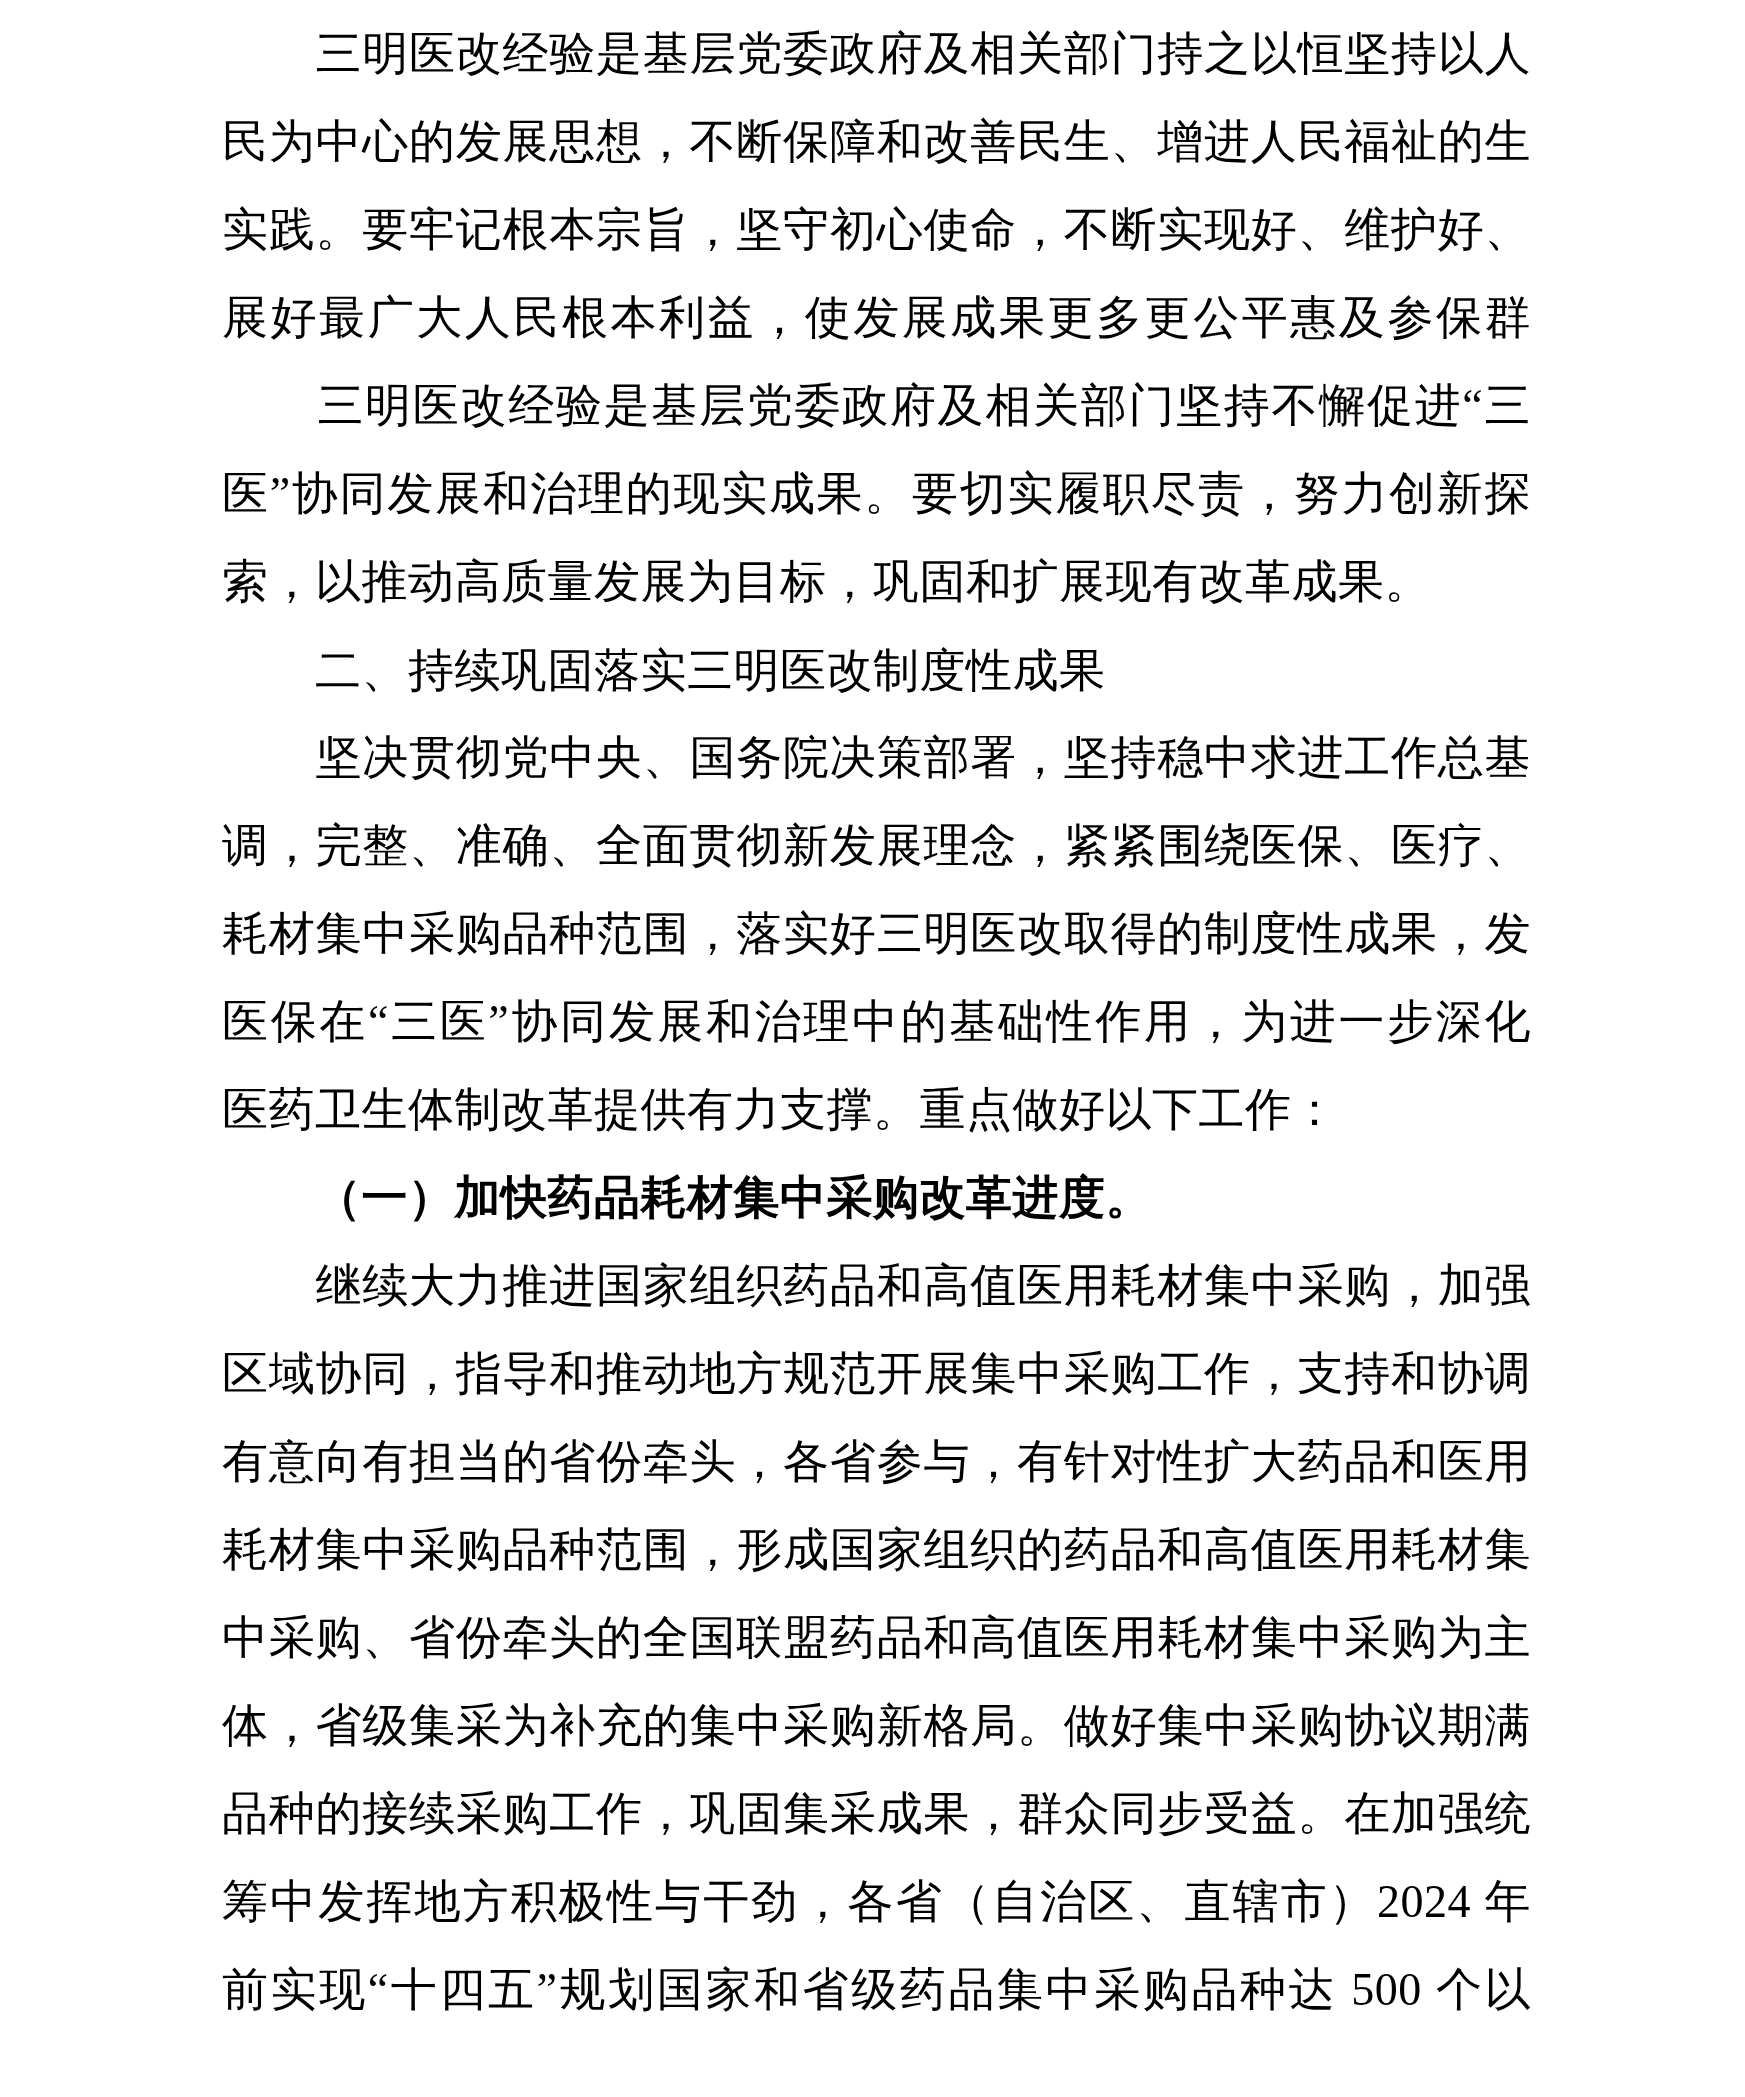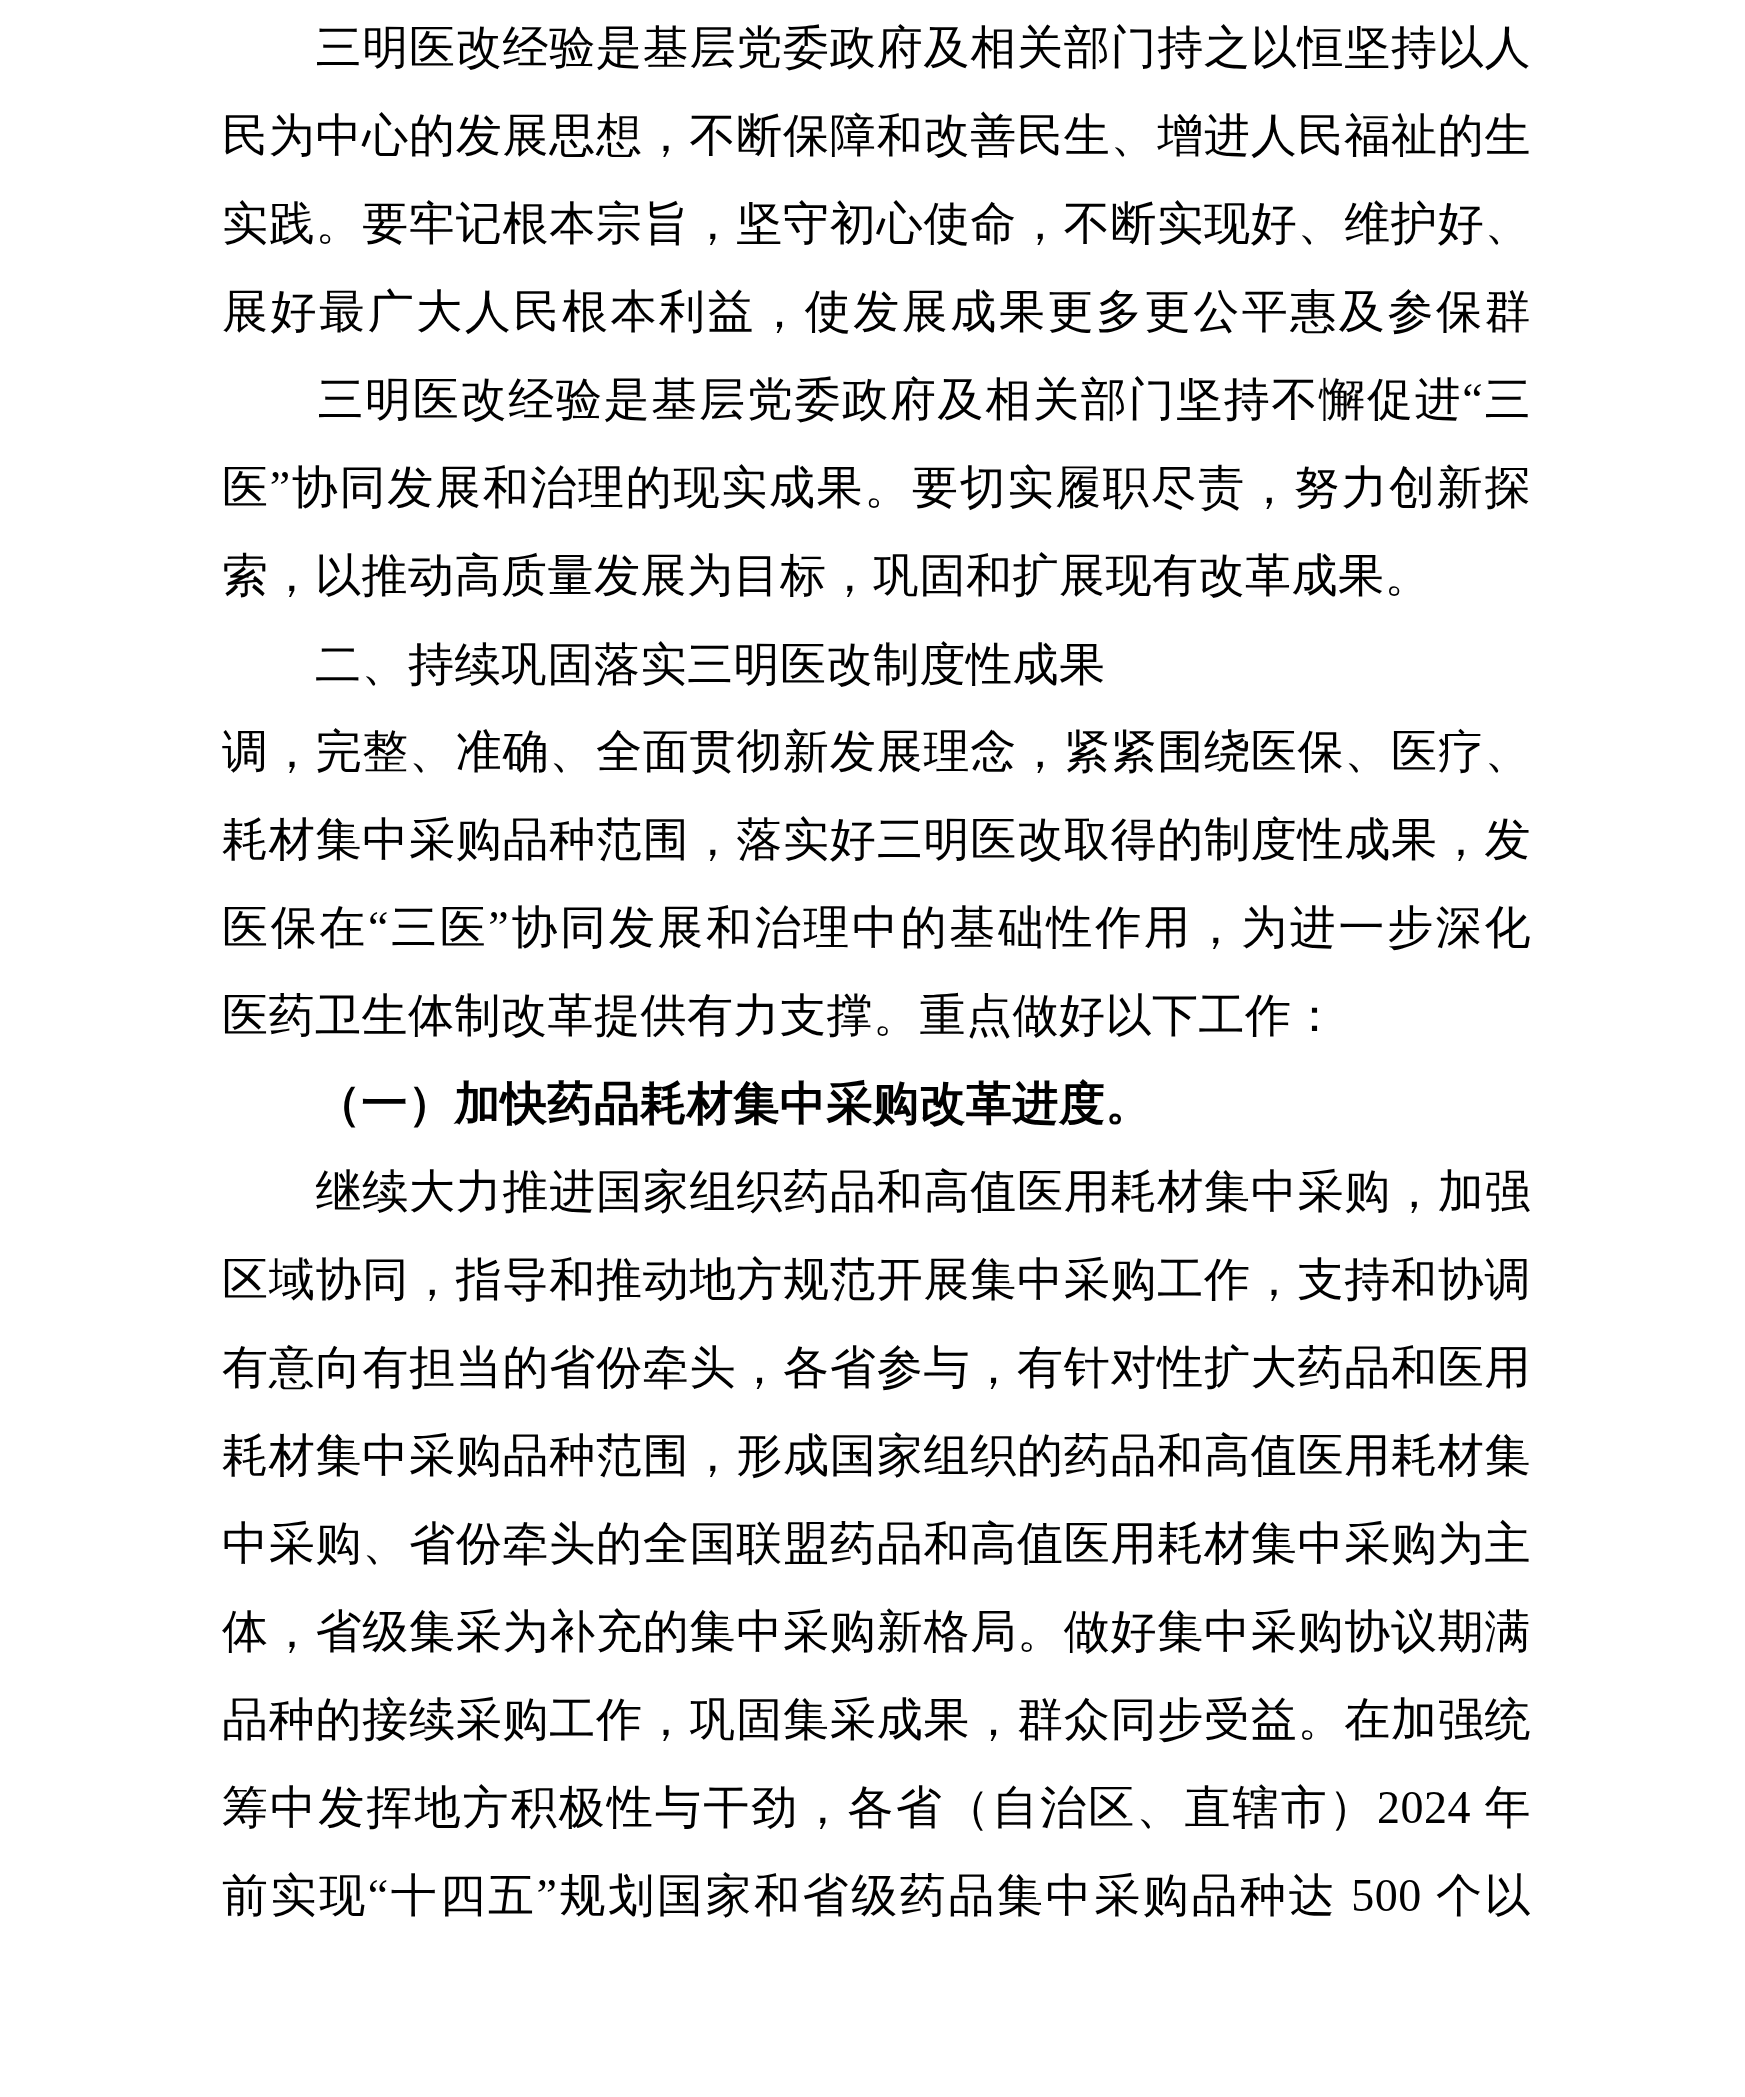--- a/index.html
+++ b/index.html
@@ -15,21 +15,21 @@
   .page {
     position: absolute;
     left: 0; top: 0;
     width: 1745px;
     height: 2097px;
     background: #ffffff;
   }
   .textblock {
     position: absolute;
     left: 222px;
-    top: 4px;
+    top: 10px;
     width: 1309px;
   }
   .line {
     font-size: 46px;
     line-height: 88px;
     height: 88px;
     overflow: hidden;
     letter-spacing: 0.5px;
     text-align: left;
   }
@@ -65,20 +65,21 @@
 <div class="page">
   <div class="textblock">
     <div class="line j">　　三明医改经验是基层党委政府及相关部门持之以恒坚持以人</div>
     <div class="line j">民为中心的发展思想，不断保障和改善民生、增进人民福祉的生动</div>
     <div class="line j">实践。要牢记根本宗旨，坚守初心使命，不断实现好、维护好、发</div>
     <div class="line j">展好最广大人民根本利益，使发展成果更多更公平惠及参保群众。</div>
     <div class="line j">　　三明医改经验是基层党委政府及相关部门坚持不懈促进“三</div>
     <div class="line j">医”协同发展和治理的现实成果。要切实履职尽责，努力创新探</div>
     <div class="line">索，以推动高质量发展为目标，巩固和扩展现有改革成果。</div>
     <div class="line h1">　　二、持续巩固落实三明医改制度性成果</div>
+    <div class="line j">　　坚决贯彻党中央、国务院决策部署，坚持稳中求进工作总基</div>
     <div class="line j">调，完整、准确、全面贯彻新发展理念，紧紧围绕医保、医疗、</div>
     <div class="line j">耗材集中采购品种范围，落实好三明医改取得的制度性成果，发挥</div>
     <div class="line j">医保在“三医”协同发展和治理中的基础性作用，为进一步深化</div>
     <div class="line">医药卫生体制改革提供有力支撑。重点做好以下工作：</div>
     <div class="line h2">　　（一）加快药品耗材集中采购改革进度。</div>
     <div class="line j">　　继续大力推进国家组织药品和高值医用耗材集中采购，加强</div>
     <div class="line j">区域协同，指导和推动地方规范开展集中采购工作，支持和协调</div>
     <div class="line j">有意向有担当的省份牵头，各省参与，有针对性扩大药品和医用</div>
     <div class="line j">耗材集中采购品种范围，形成国家组织的药品和高值医用耗材集</div>
     <div class="line j">中采购、省份牵头的全国联盟药品和高值医用耗材集中采购为主</div>

